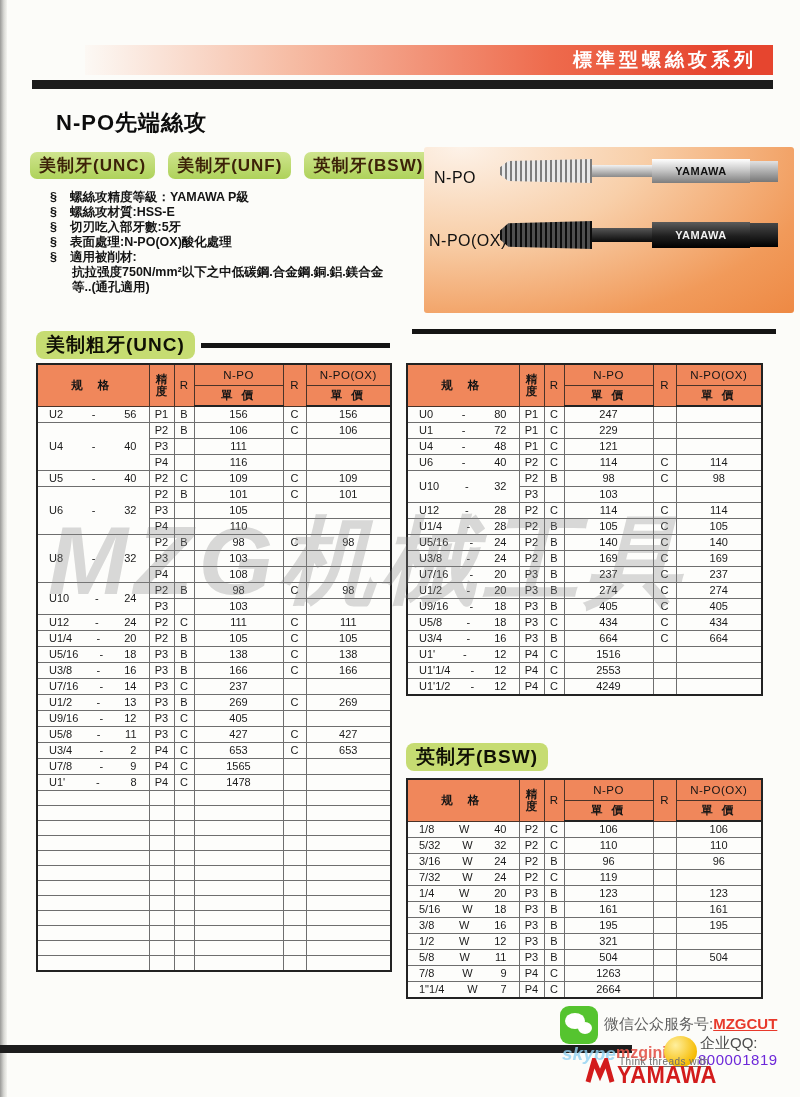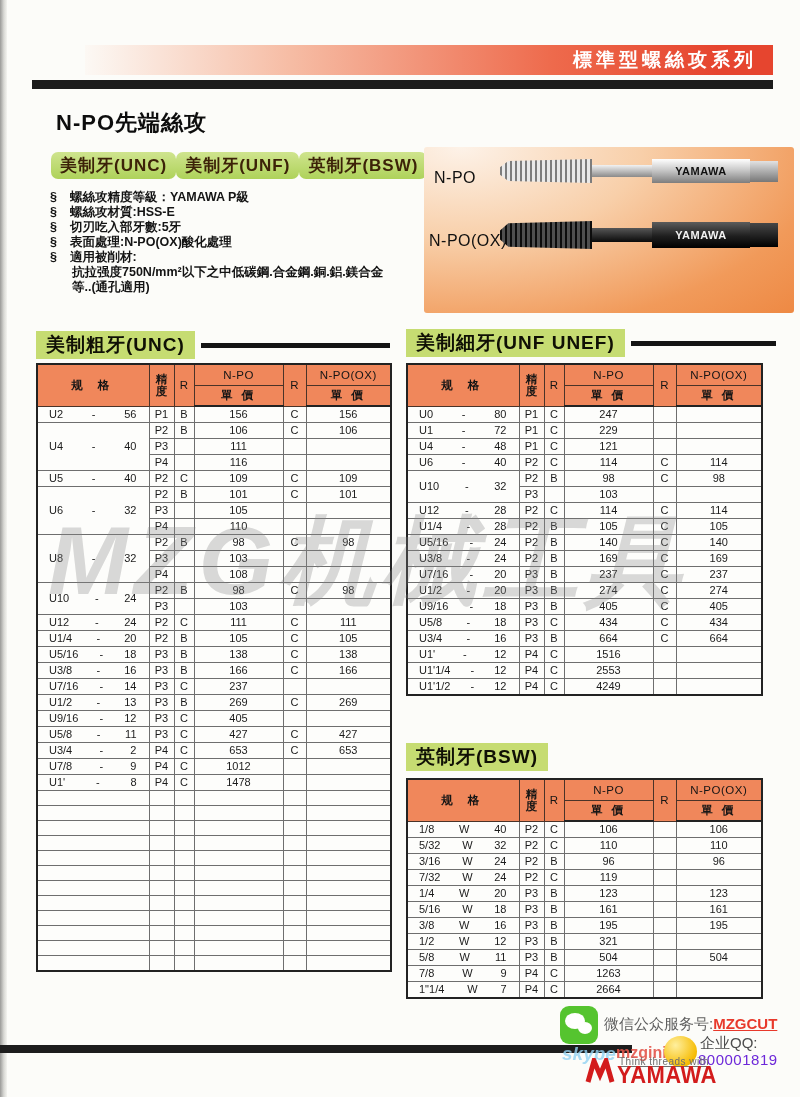--- a/index.html
+++ b/index.html
@@ -12,21 +12,21 @@
   
   .banner { position:absolute; left:85px; top:45px; width:688px; height:30px;
             background:linear-gradient(90deg, rgba(253,238,230,.25) 0%, #f6bca4 30%, #ee6a4c 68%, #e6452f 92%, #e6452f 100%);
             display:flex; align-items:center; justify-content:flex-end; padding-right:16px; }
   .banner span { color:#fff; font-size:19px; font-weight:bold; letter-spacing:4px; }
   .top-rule { position:absolute; left:32px; top:80px; width:741px; height:9px; background:#1c1c1c; }
 
   .page-title { position:absolute; left:56px; top:108px; font-size:22px; font-weight:bold; color:#0d0d0d; letter-spacing:1px; }
 
   
-  .tabs { position:absolute; left:51px; top:152px; display:flex; }
+  .tabs { position:absolute; left:30px; top:152px; display:flex; gap:13px; }
   .tab { background:linear-gradient(#cfe48e,#aed25a); border-radius:7px; padding:2px 9px;
          font-size:17px; font-weight:bold; color:#3c2208; letter-spacing:1px; }
 
   
   .specs { position:absolute; left:50px; top:190px; list-style:none; font-size:12.5px; line-height:15px; color:#141414; font-weight:bold; }
   .specs .sec { display:inline-block; width:20px; }
   .specs .cont { padding-left:22px; }
 
   
   .product-panel { position:absolute; left:424px; top:147px; width:370px; height:166px; border-radius:3px;
@@ -40,21 +40,21 @@
   .tap.silver .shank span { font-size:11px; font-weight:bold; color:#101010; letter-spacing:.5px; }
   .tap.silver .tend  { width:28px; height:21px; background:linear-gradient(#e2e2e2,#777); }
   .tap.black .thread { width:92px; height:28px; background:repeating-linear-gradient(90deg,#0c0c0c 0 2px,#4f4f4f 2px 5px); }
   .tap.black .neck  { width:60px; height:14px; background:linear-gradient(#565656,#0a0a0a); }
   .tap.black .shank { width:98px; height:26px; background:linear-gradient(#5c5c5c,#1e1e1e 55%,#000); display:flex; align-items:center; justify-content:center; }
   .tap.black .shank span { font-size:11px; font-weight:bold; color:#f3f3f3; letter-spacing:.5px; }
   .tap.black .tend  { width:28px; height:24px; background:linear-gradient(#474747,#000); }
 
   
   .sec-head { position:absolute; display:flex; align-items:center; }
-  .sec-title { background:#c6dc72; border-radius:0; padding:1px 10px; font-size:19px; font-weight:bold; color:#101005; letter-spacing:1px; white-space:nowrap; }
+  .sec-title { background:#c6dc72; border-radius:8px; padding:1px 10px; font-size:19px; font-weight:bold; color:#101005; letter-spacing:1px; white-space:nowrap; }
   .sec-line { flex:1; height:5px; background:#141414; margin-left:6px; }
 
   
   table.tbl { position:absolute; border-collapse:collapse; table-layout:fixed; background:#fdfdfb;
               border:2px solid #222; }
   .tbl th, .tbl td { border:1px solid #6e6e6e; text-align:center; overflow:hidden; }
   .tbl thead th { background:#f0875b; color:#151515; height:21px; font-size:11.5px; border-color:#4a3328; }
   .tbl thead tr:last-child th { border-bottom:2px solid #222; }
   th.spec-h { font-size:12.5px; letter-spacing:6px; font-weight:bold; }
   th.prec-h { font-size:11px; line-height:1.1; word-break:break-all; padding:0 3px; font-weight:bold; }
@@ -432,21 +432,21 @@
         <tr class="g">
           <td class="spec" rowspan="1">
             <div class="sp">
               <span>U7/8</span>
               <span>-</span>
               <span>9</span>
             </div>
           </td>
           <td>P4</td>
           <td>C</td>
-          <td>1012</td>
+          <td>1565</td>
           <td></td>
           <td></td>
         </tr>
         <tr class="g">
           <td class="spec" rowspan="1">
             <div class="sp">
               <span>U1'</span>
               <span>-</span>
               <span>8</span>
             </div>
@@ -550,21 +550,20 @@
           <td></td>
           <td></td>
           <td></td>
           <td></td>
           <td></td>
         </tr>
       </tbody>
   </table>
 
   <div class="sec-head" style="left:406px; top:329px; width:370px;">
-    <span class="sec-title">美制細牙(UNF UNEF)</span>
     <span class="sec-line"></span>
   </div>
   <table class="tbl" style="left:406px; top:363px; width:355px;">
     <colgroup>
         <col style="width:112px">
         <col style="width:25px">
         <col style="width:20px">
         <col style="width:89px">
         <col style="width:23px">
         <col style="width:86px">

